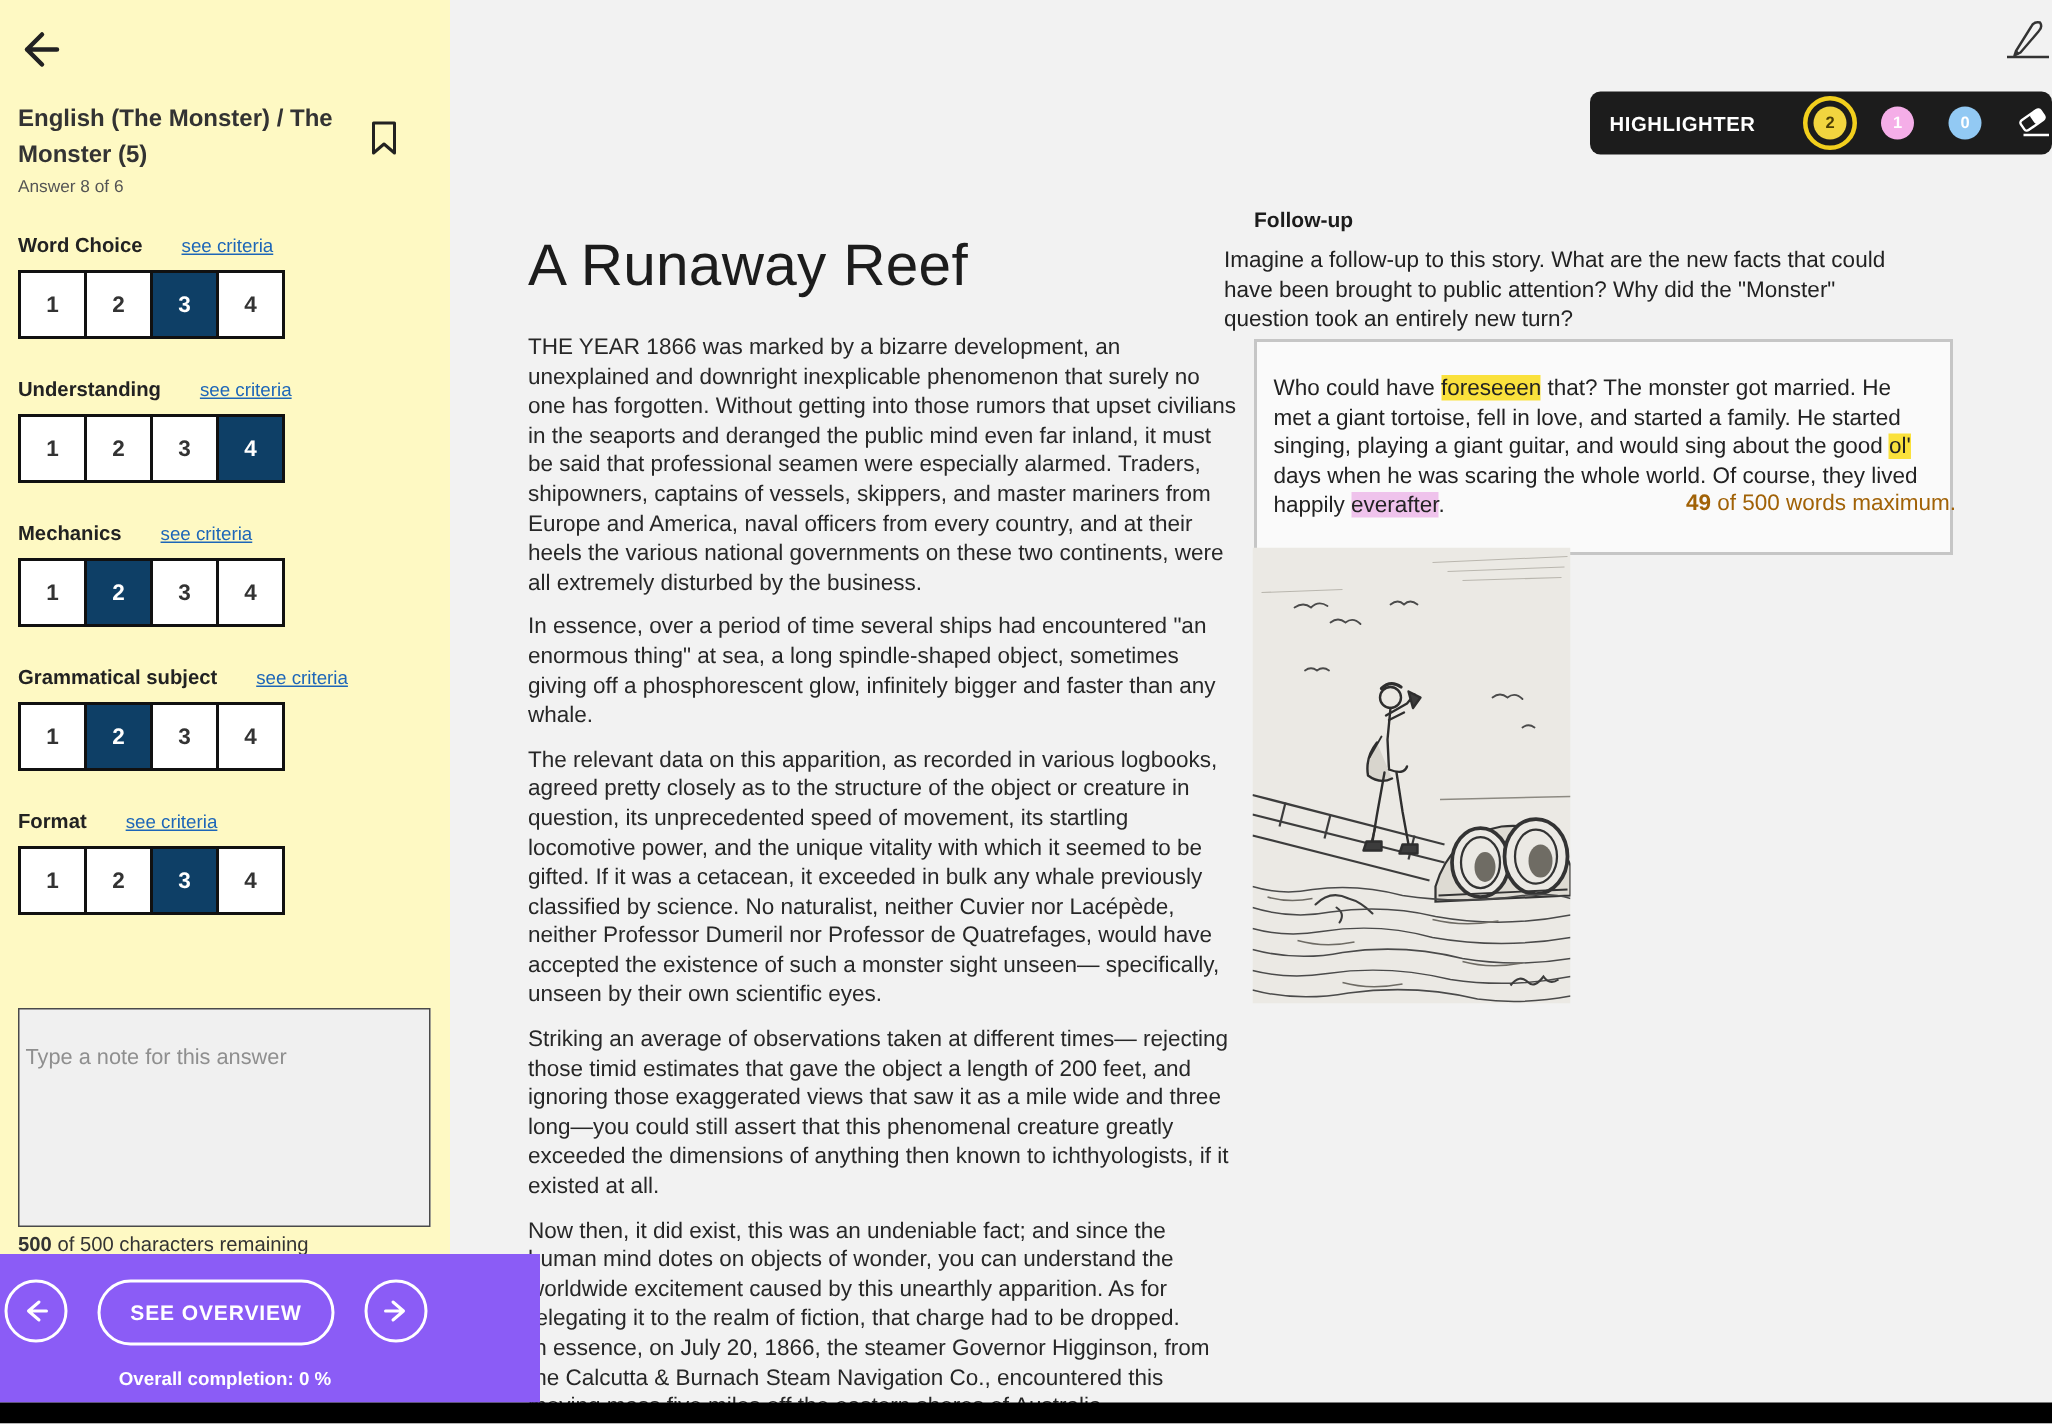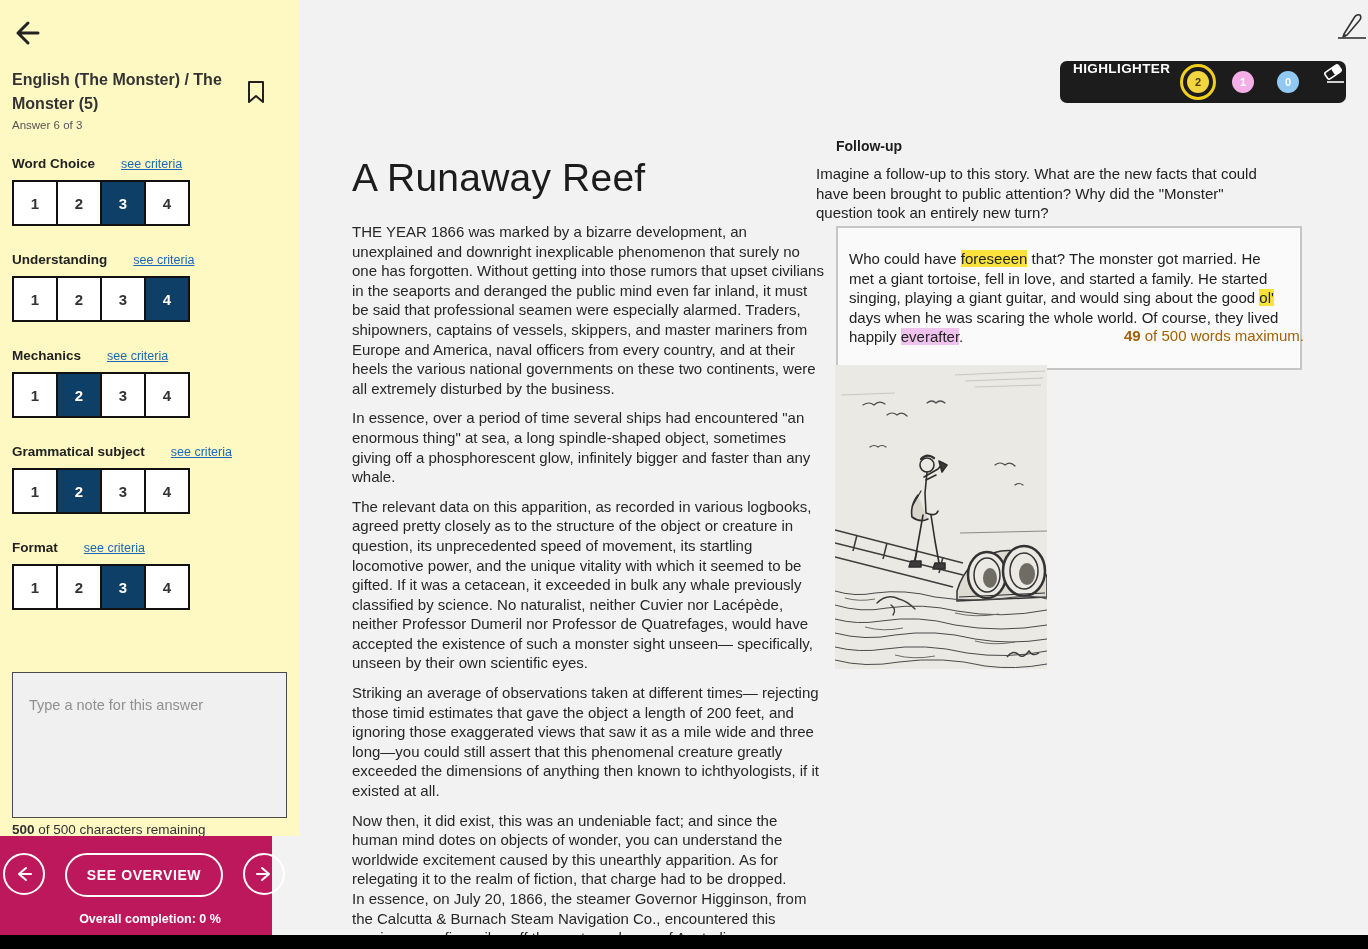--- a/index.html
+++ b/index.html
@@ -16,27 +16,27 @@
   .rubric { margin-bottom:26px; }
   .rubric-label-row { display:flex; align-items:baseline; gap:26px; margin-bottom:9px; }
   .rubric-label { font-size:13.5px; font-weight:bold; color:#222; }
   .see-criteria { font-size:12.5px; color:#1d66b8; text-decoration:underline; cursor:pointer; }
   .rating-group { display:flex; border:2px solid #111; width:178px; background:#111; gap:2px; }
   .rating-cell { width:42px; height:42px; background:#fff; display:flex; align-items:center; justify-content:center;
                  font-size:15px; font-weight:bold; color:#333; cursor:pointer; }
   .rating-cell.sel { background:#0e3f66; color:#fff; }
   .note-box { position:absolute; left:12px; top:672px; width:275px; height:146px; background:#f0f0f0;
               border:1px solid #4a4a4a; resize:none; font-family:"Liberation Sans",sans-serif;
-              font-size:14.5px; color:#333; padding:24px 16px; }
+              font-size:14.5px; color:#333; padding:24px 4px; }
   .note-box::placeholder { color:#8f8f8f; }
   .note-counter { position:absolute; left:12px; top:822px; font-size:13.5px; color:#333; }
   .note-counter b { font-weight:bold; }
 
   
-  .bottom-nav { position:absolute; left:0; top:836px; width:272px; height:99px; background:#be185d; z-index:3; }
+  .bottom-nav { position:absolute; left:0; top:836px; width:360px; height:99px; background:#8b5cf6; z-index:3; }
   .circle-btn { position:absolute; width:42px; height:42px; border:2px solid #fff; border-radius:50%;
                 display:flex; align-items:center; justify-content:center; cursor:pointer; background:transparent; }
   .circle-btn svg { width:20px; height:20px; }
   .overview-btn { position:absolute; left:65px; top:17px; width:158px; height:44px; border:2px solid #fff;
                   border-radius:24px; background:transparent; color:#fff; font-size:14px; font-weight:bold;
                   letter-spacing:0.6px; display:flex; align-items:center; justify-content:center; cursor:pointer;
                   font-family:"Liberation Sans",sans-serif; }
   .completion { position:absolute; left:0; top:76px; width:300px; text-align:center; color:#fff;
                 font-size:12.5px; font-weight:bold; }
   .black-strip { position:absolute; left:0; top:935px; width:1368px; height:14px; background:#000; z-index:4; }
@@ -51,22 +51,22 @@
   .followup-q { position:absolute; left:816px; top:164px; width:468px; font-size:15px; line-height:19.6px; color:#222; }
   .answer-box { position:absolute; left:836px; top:226px; width:466px; min-height:93px; background:#fafafa;
                 border:2px solid #c6c6c6; padding:21px 11px; font-size:15px; line-height:19.6px; color:#222; }
   .hl-yellow { background:#fae13c; }
   .hl-pink { background:#efc3ec; }
   .word-count { position:absolute; left:836px; top:327px; width:468px; text-align:right; font-size:15px; color:#a16207; }
   .word-count b { font-weight:bold; }
   .illustration { position:absolute; left:835px; top:365px; width:212px; height:304px; cursor:default; }
 
   
-  .hl-toolbar { position:absolute; left:1060px; top:61px; width:286px; height:42px; background:#1c1c1c;
-                border-radius:7px; display:flex; z-index:2; }
+  .hl-toolbar { position:absolute; left:1060px; top:61px; width:308px; height:42px; background:#1c1c1c;
+                border-radius:7px; display:flex; align-items:center; z-index:2; }
   .hl-label { color:#fff; font-size:13.5px; font-weight:bold; letter-spacing:0.4px; margin-left:13px; }
   .pens { display:flex; align-items:center; margin-left:auto; margin-right:12px; gap:9px; }
   .pen-wrap { width:36px; height:36px; border-radius:50%; display:flex; align-items:center; justify-content:center;
               border:3px solid transparent; cursor:pointer; }
   .pen-wrap.sel { border-color:#f2cf1d; }
   .pen { width:22px; height:22px; border-radius:50%; display:flex; align-items:center; justify-content:center;
          font-size:11px; font-weight:bold; color:#fff; }
   .pen.dark-text { color:#4a3d05; }
   .eraser-btn { width:26px; height:26px; cursor:pointer; margin-left:2px; }
 
@@ -80,21 +80,21 @@
     <svg viewBox="0 0 34 34">
         <path d="M20 7 L10 17 L20 27 M10 17 H30" stroke="#222" stroke-width="3" fill="none" stroke-linecap="round" stroke-linejoin="round"></path>
       </svg>
   </div>
   <div class="side-head">English (The Monster) / The Monster (5)</div>
   <div class="bookmark">
     <svg viewBox="0 0 20 24">
         <path d="M3 2 H17 V22 L10 16 L3 22 Z" stroke="#222" stroke-width="2" fill="none" stroke-linejoin="round"></path>
       </svg>
   </div>
-  <div class="side-sub">Answer 6 of 3</div>
+  <div class="side-sub">Answer 8 of 6</div>
   <div class="rubrics" id="rubrics">
       <div class="rubric">
         <div class="rubric-label-row">
           <span class="rubric-label">Word Choice</span>
           <a class="see-criteria">see criteria</a>
         </div>
         <div class="rating-group">
           <div class="rating-cell">1</div>
           <div class="rating-cell">2</div>
           <div class="rating-cell sel">3</div>

